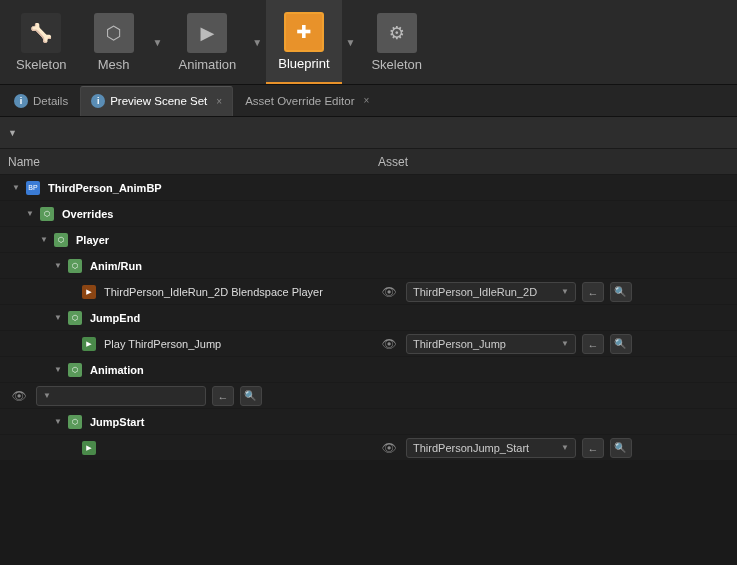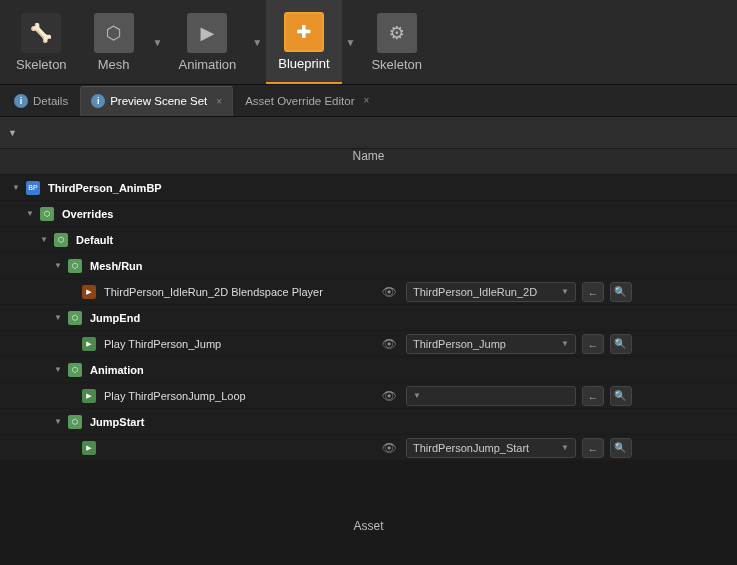--- a/index.html
+++ b/index.html
@@ -146,21 +146,20 @@
     
     .table-header {
       display: flex;
       align-items: center;
       background: #2a2a2a;
       height: 26px;
       border-bottom: 1px solid #1a1a1a;
       padding: 0 8px;
       font-size: 12px;
       color: #bbb;
-      flex-direction: column;
     }
 
     .col-name { flex: 0 0 370px; }
     .col-asset { flex: 1; }
 
     
     .tree-body {
       background: #1e1e1e;
       overflow-y: auto;
     }
@@ -340,30 +339,30 @@
         <span style="width: 14px; height: 14px; background: rgb(90, 154, 90); border-radius: 2px; display: inline-flex; align-items: center; justify-content: center; font-size: 7px; color: rgb(255, 255, 255); flex-shrink: 0; margin-right: 4px;">⬡</span>
         <span class="node-label">Overrides</span>
       </div>
       <div class="tree-row-asset"></div>
     </div>
     <div class="tree-row row-type-header">
       <div class="tree-row-name">
         <span style="display: inline-block; width: 28px; flex-shrink: 0;"></span>
         <span class="tri-expand">▼</span>
         <span style="width: 14px; height: 14px; background: rgb(90, 154, 90); border-radius: 2px; display: inline-flex; align-items: center; justify-content: center; font-size: 7px; color: rgb(255, 255, 255); flex-shrink: 0; margin-right: 4px;">⬡</span>
-        <span class="node-label">Default</span>
+        <span class="node-label">Player</span>
       </div>
       <div class="tree-row-asset"></div>
     </div>
     <div class="tree-row row-type-header">
       <div class="tree-row-name">
         <span style="display: inline-block; width: 42px; flex-shrink: 0;"></span>
         <span class="tri-expand">▼</span>
         <span style="width: 14px; height: 14px; background: rgb(90, 154, 90); border-radius: 2px; display: inline-flex; align-items: center; justify-content: center; font-size: 7px; color: rgb(255, 255, 255); flex-shrink: 0; margin-right: 4px;">⬡</span>
-        <span class="node-label">Mesh/Run</span>
+        <span class="node-label">Anim/Run</span>
       </div>
       <div class="tree-row-asset"></div>
     </div>
     <div class="tree-row">
       <div class="tree-row-name">
         <span style="display: inline-block; width: 56px; flex-shrink: 0;"></span>
         <span style="width: 10px; display: inline-block;"></span>
         <span style="width: 14px; height: 14px; background: rgb(139, 69, 19); border-radius: 2px; display: inline-flex; align-items: center; justify-content: center; font-size: 7px; color: rgb(255, 255, 255); flex-shrink: 0; margin-right: 4px;">▶</span>
         <span class="node-label">ThirdPerson_IdleRun_2D Blendspace Player</span>
       </div>
@@ -406,26 +405,20 @@
     <div class="tree-row row-type-header">
       <div class="tree-row-name">
         <span style="display: inline-block; width: 42px; flex-shrink: 0;"></span>
         <span class="tri-expand">▼</span>
         <span style="width: 14px; height: 14px; background: rgb(90, 154, 90); border-radius: 2px; display: inline-flex; align-items: center; justify-content: center; font-size: 7px; color: rgb(255, 255, 255); flex-shrink: 0; margin-right: 4px;">⬡</span>
         <span class="node-label">Animation</span>
       </div>
       <div class="tree-row-asset"></div>
     </div>
     <div class="tree-row">
-      <div class="tree-row-name">
-        <span style="display: inline-block; width: 56px; flex-shrink: 0;"></span>
-        <span style="width: 10px; display: inline-block;"></span>
-        <span style="width: 14px; height: 14px; background: rgb(74, 138, 74); border-radius: 2px; display: inline-flex; align-items: center; justify-content: center; font-size: 7px; color: rgb(255, 255, 255); flex-shrink: 0; margin-right: 4px;">▶</span>
-        <span class="node-label">Play ThirdPersonJump_Loop</span>
-      </div>
       <div class="tree-row-asset">
         <span class="eye-btn">👁</span>
         <div class="asset-dropdown">
           <span class="dd-arrow">▼</span>
         </div>
         <span class="asset-btn">←</span>
         <span class="asset-btn" style="font-size: 10px;">🔍</span>
       </div>
     </div>
     <div class="tree-row row-type-header">

